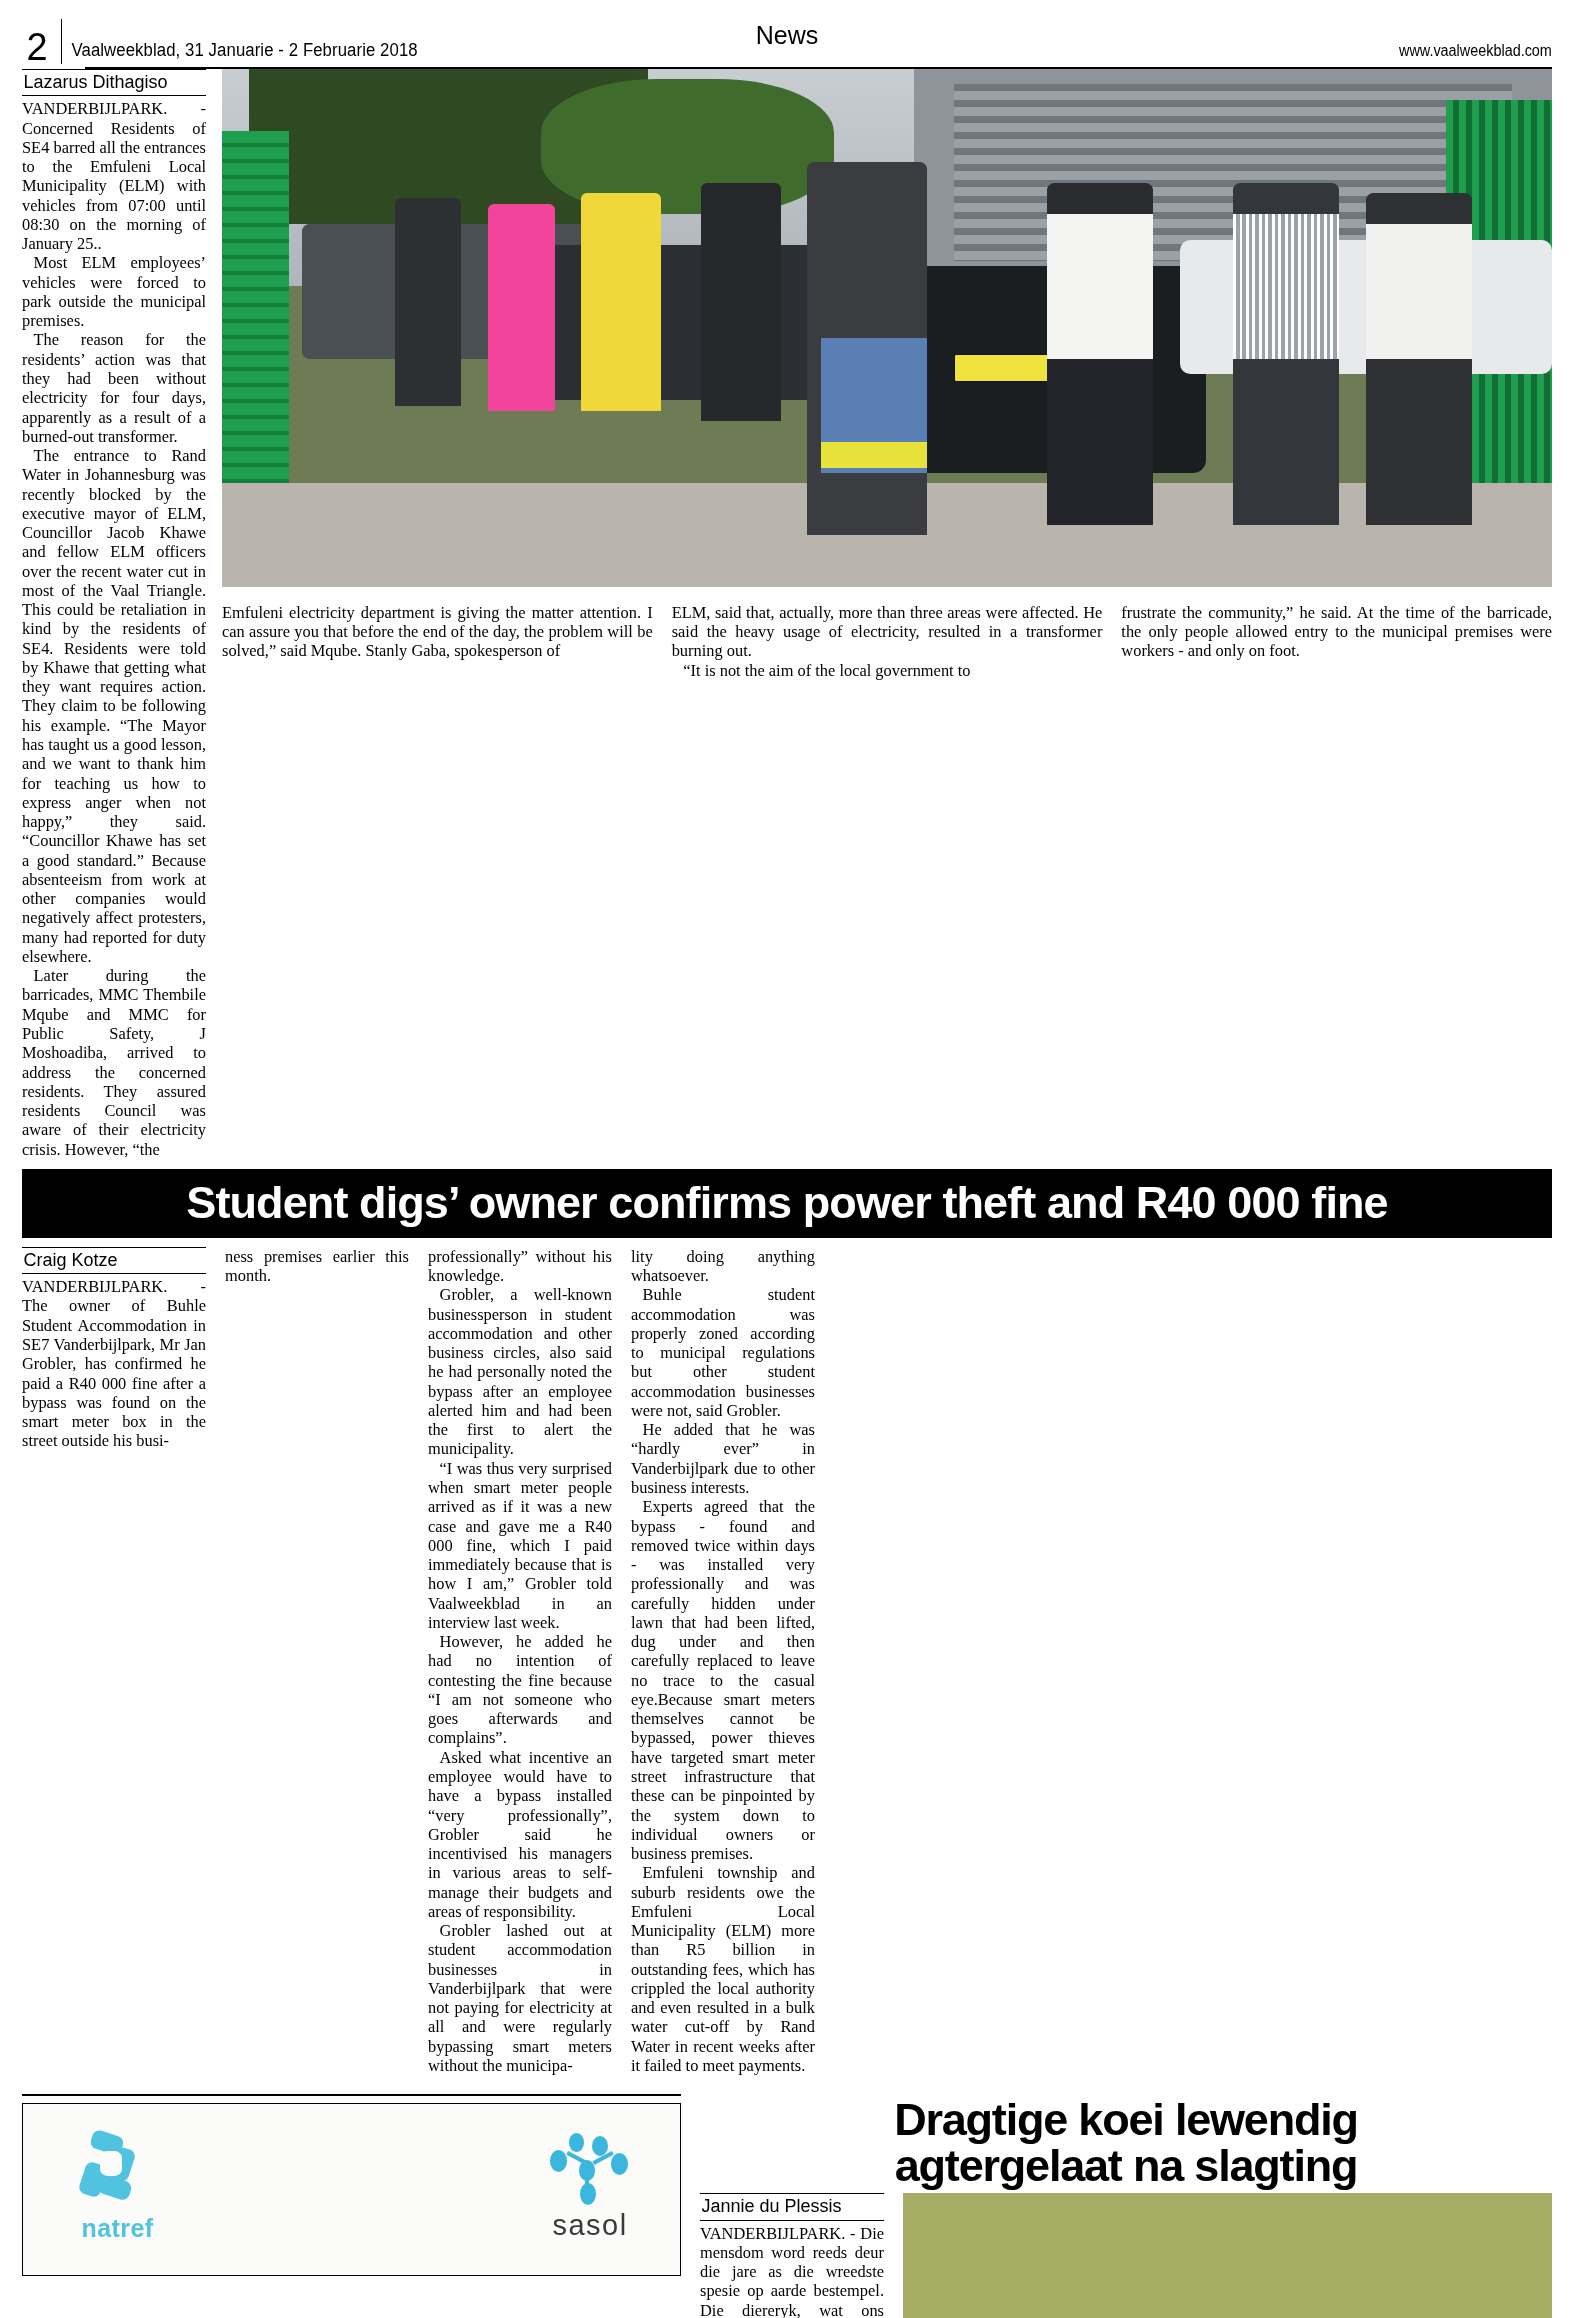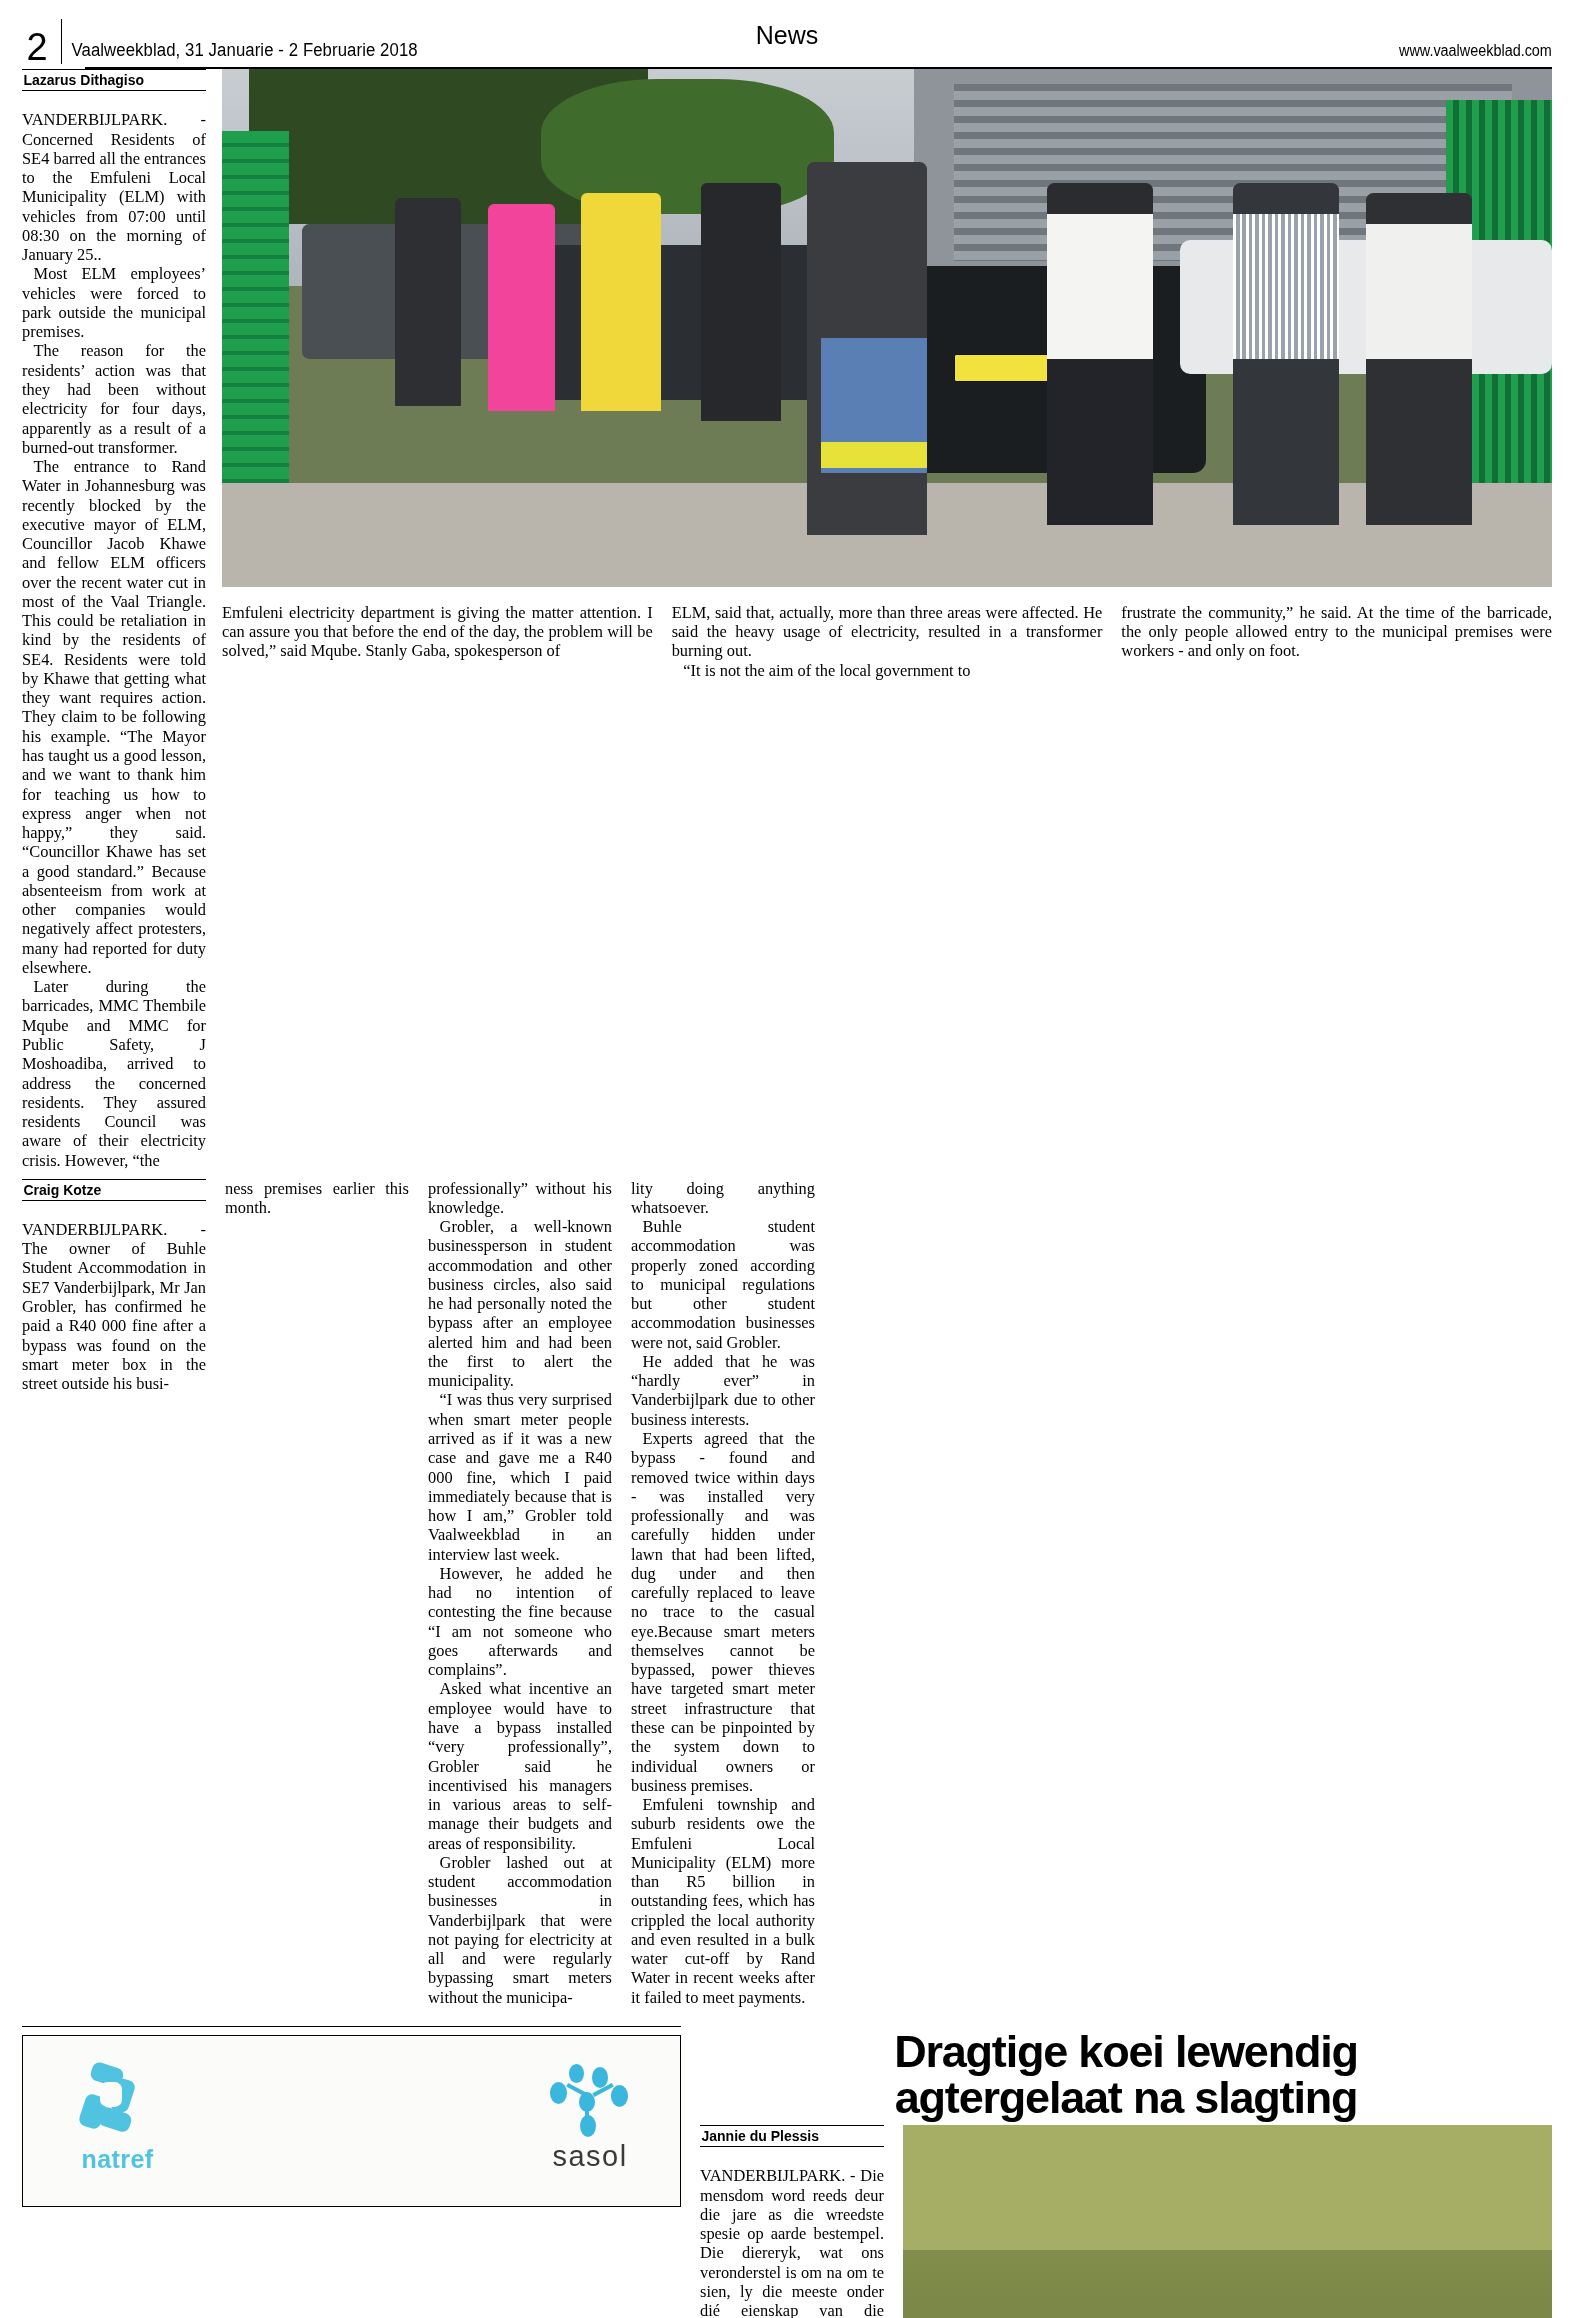--- a/index.html
+++ b/index.html
@@ -14,21 +14,21 @@
   .mast-section{position:absolute;left:50%;transform:translateX(-50%);bottom:15px;font-family:"Liberation Sans",sans-serif;font-size:25px;}
   .mast-url{margin-left:auto;font-family:"Liberation Sans",sans-serif;font-size:16px;padding-bottom:5.1px;transform:scaleX(.9);transform-origin:right bottom;}
   .mast-rule{height:2.2px;background:#000;margin:1.5px 0 0 63px;}
 
   
   .headline-main{font-family:"Liberation Sans",sans-serif;font-weight:bold;font-size:76px;line-height:1.02;letter-spacing:-1.8px;margin:7.3px 0 2.9px 2.9px;white-space:nowrap;}
   .banner{background:#000;color:#fff;font-family:"Liberation Sans",sans-serif;font-weight:bold;font-size:45px;line-height:1.18;letter-spacing:-0.9px;padding:6.5px 10.2px 9.5px 10.2px;margin:10.2px 0 0 0;white-space:nowrap;text-align:center;}
   .headline-afr{font-family:"Liberation Sans",sans-serif;font-weight:bold;font-size:45px;line-height:1.02;letter-spacing:-1.2px;text-align:center;margin:10.2px 0 4.4px 0;}
 
   
-  .byline{font-family:"Liberation Sans",sans-serif;font-weight:bold;font-size:14px;border-top:1.5px solid #000;border-bottom:1.5px solid #000;padding:2.2px 0 2.2px 1.5px;margin-bottom:19px;}
+  .byline{font-family:"Liberation Sans",sans-serif;font-weight:normal;font-size:18px;border-top:1.5px solid #000;border-bottom:1.5px solid #000;padding:2.2px 0 2.2px 1.5px;margin-bottom:3px;}
 
   
   .col{font-size:16.4px;line-height:1.175;text-align:justify;hyphens:auto;}
   .col p{margin:0;text-indent:11.6px;}
   .col p.first{text-indent:0;}
 
   
   .story1{display:flex;gap:16px;align-items:flex-start;}
   .story1-left{width:184px;flex:0 0 184px;}
   .story1-right{flex:1;}
@@ -139,20 +139,21 @@
           <p class="first">ELM, said that, actually, more than three areas were affected. He said the heavy usage of electricity, resulted in a transformer burning out.</p>
           <p>“It is not the aim of the local government to</p>
         </div>
         <div class="col">
           <p class="first">frustrate the community,” he said.  At the time of the barricade, the only people allowed entry to the municipal premises were workers - and only on foot.</p>
         </div>
       </div>
     </div>
   </div>
 
+  <div class="banner">Student digs’ owner confirms power theft and R40 000 fine</div>
 
   <div class="story2">
     <div class="colwrap">
       <div class="byline">Craig Kotze</div>
       <div class="col">
         <p class="first">VANDERBIJLPARK. - The owner of Buhle Student Accommodation in SE7 Vanderbijlpark, Mr Jan Grobler, has confirmed he paid a R40 000 fine after a bypass was found on the smart meter box in the street outside his busi-</p>
       </div>
     </div>
     <div class="colwrap">
       <div class="col">

